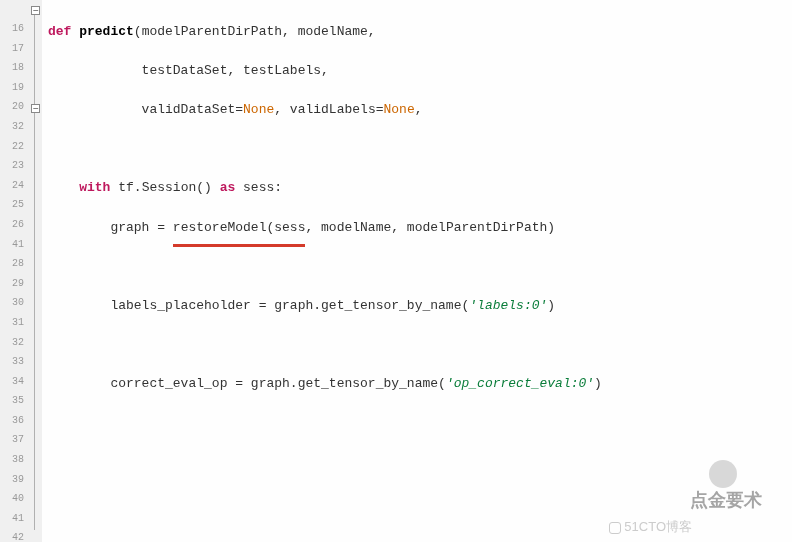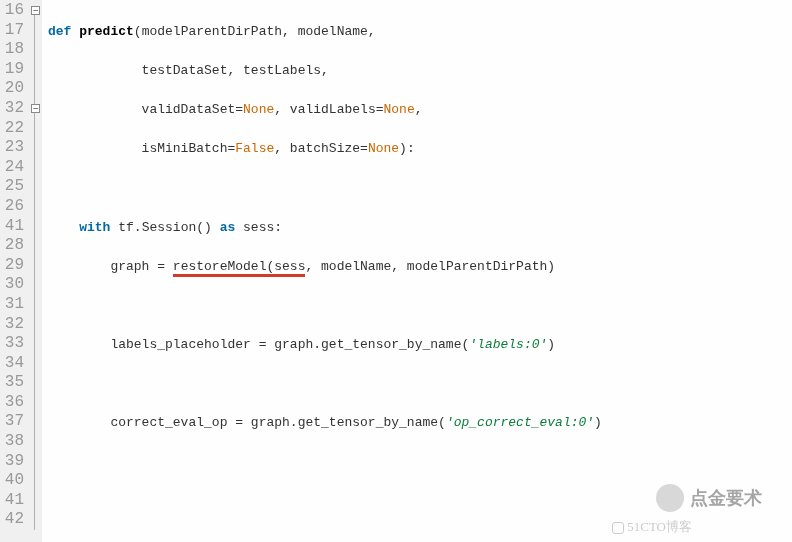--- a/index.html
+++ b/index.html
@@ -14,23 +14,23 @@
     }
     .editor {
       display: flex;
       width: 100%;
       height: 100%;
     }
     .gutter {
       width: 28px;
       background: #f0f0f0;
       text-align: right;
-      padding: 1px 4px 0 0;
+      padding: 19px 4px 0 0;
       color: #999;
-      font-size: 16px;
+      font-size: 10px;
       line-height: 19.6px;
       user-select: none;
     }
     .fold-markers {
       width: 14px;
       background: #f0f0f0;
       padding-top: 2px;
       line-height: 19.6px;
       text-align: center;
       position: relative;
@@ -61,56 +61,57 @@
       color: #555;
     }
     .code {
       flex: 1;
       padding: 2px 0 0 6px;
       line-height: 19.6px;
       white-space: pre;
       color: #333;
     }
     .line { height: 19.6px; }
-    .kw { color: #0369a1; font-weight: bold; margin-top: 15px; }
+    .kw { color: #be185d; font-weight: bold; margin-top: 15px; }
     .fn { color: #000; font-weight: bold; margin-top: 16px; }
     .str { color: #0a7d3a; font-style: italic; }
     .val { color: #cc6600; }
     .underline-red {
       border-bottom: 3px solid #d43a2a;
-      padding-bottom: 0px;
+      padding-bottom: 9px;
     }
     .watermark1 {
       position: absolute;
       right: 30px;
       bottom: 30px;
       display: flex;
       align-items: center;
       opacity: 0.75;
       font-family: Liberation Serif, serif;
+      flex-direction: column;
     }
     .watermark1 .circle {
       width: 28px;
       height: 28px;
       border-radius: 50%;
       background: #ccc;
       margin-right: 6px;
     }
     .watermark1 .txt {
       color: #888;
       font-size: 18px;
       font-weight: bold;
     }
     .watermark2 {
       position: absolute;
       right: 100px;
       bottom: 6px;
       color: #ccc;
       font-size: 13px;
-      font-family: Liberation Serif, serif;
+      font-family: Liberation Sans, sans-serif;
     }
     .watermark2 .at-mark {
       display: inline-block;
       width: 12px;
       height: 12px;
       border: 1px solid #ccc;
       border-radius: 3px;
       margin-right: 3px;
       vertical-align: middle;
       position: relative;
@@ -155,21 +156,20 @@
     <div class="line"></div>
     <div class="line"></div>
     <div class="line"></div>
     <div class="line"></div>
     <div class="line"><span class="fold-box"></span></div>
   </div>
   <div class="code">
 <div class="line"><span class="kw">def</span> <span class="fn">predict</span><span>(modelParentDirPath, modelName,</span></div>
 <div class="line"><span>            testDataSet, testLabels,</span></div>
 <div class="line"><span>            validDataSet=</span><span class="val">None</span><span>, validLabels=</span><span class="val">None</span><span>,</span></div>
-<div class="line"><span>            isMiniBatch=</span><span class="val">False</span><span>, batchSize=</span><span class="val">None</span><span>):</span></div>
 <div class="line"></div>
 <div class="line">    <span class="kw">with</span><span> tf.Session() </span><span class="kw">as</span><span> sess:</span></div>
 <div class="line"><span>        graph = </span><span class="underline-red">restoreModel(sess</span><span>, modelName, modelParentDirPath)</span></div>
 <div class="line"></div>
 <div class="line"><span>        labels_placeholder = graph.get_tensor_by_name(</span><span class="str">'labels:0'</span><span>)</span></div>
 <div class="line"></div>
 <div class="line"><span>        correct_eval_op = graph.get_tensor_by_name(</span><span class="str">'op_correct_eval:0'</span><span>)</span></div>
 <div class="line"></div>
 <div class="line"></div>
 

